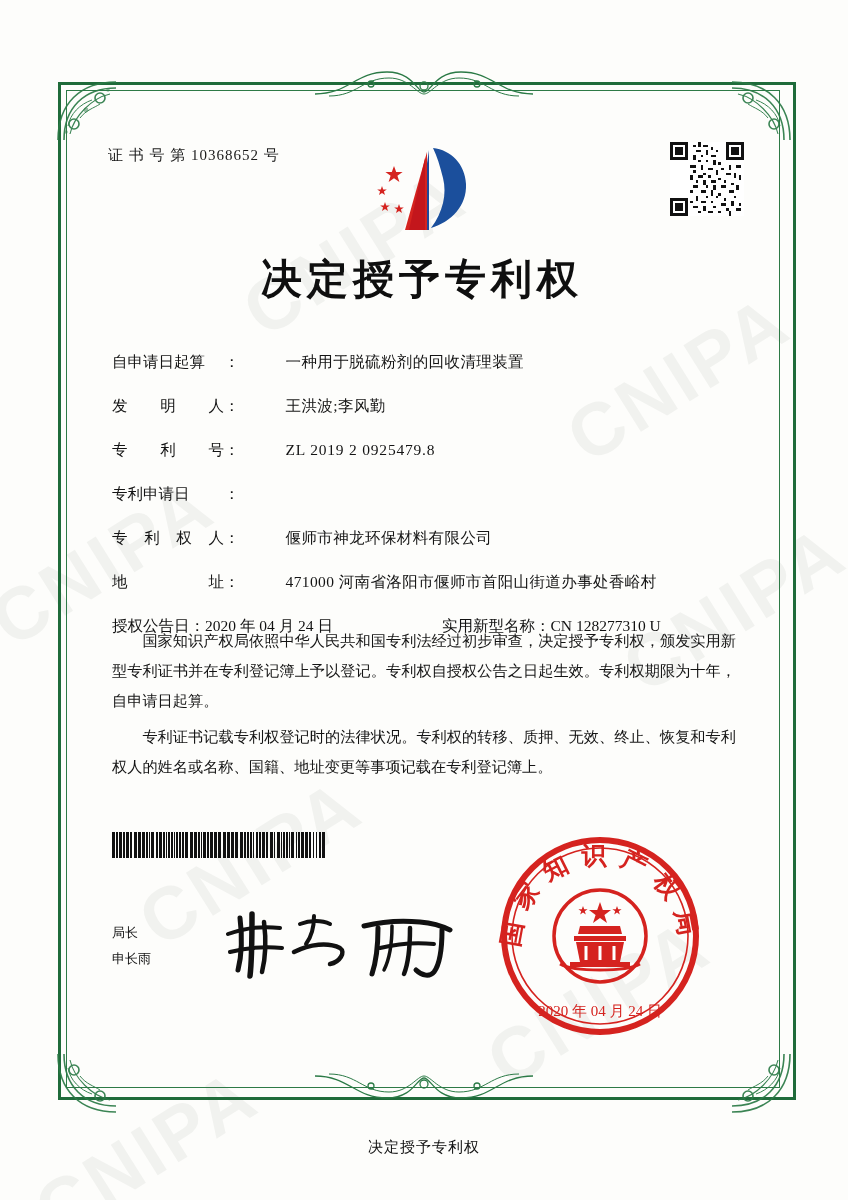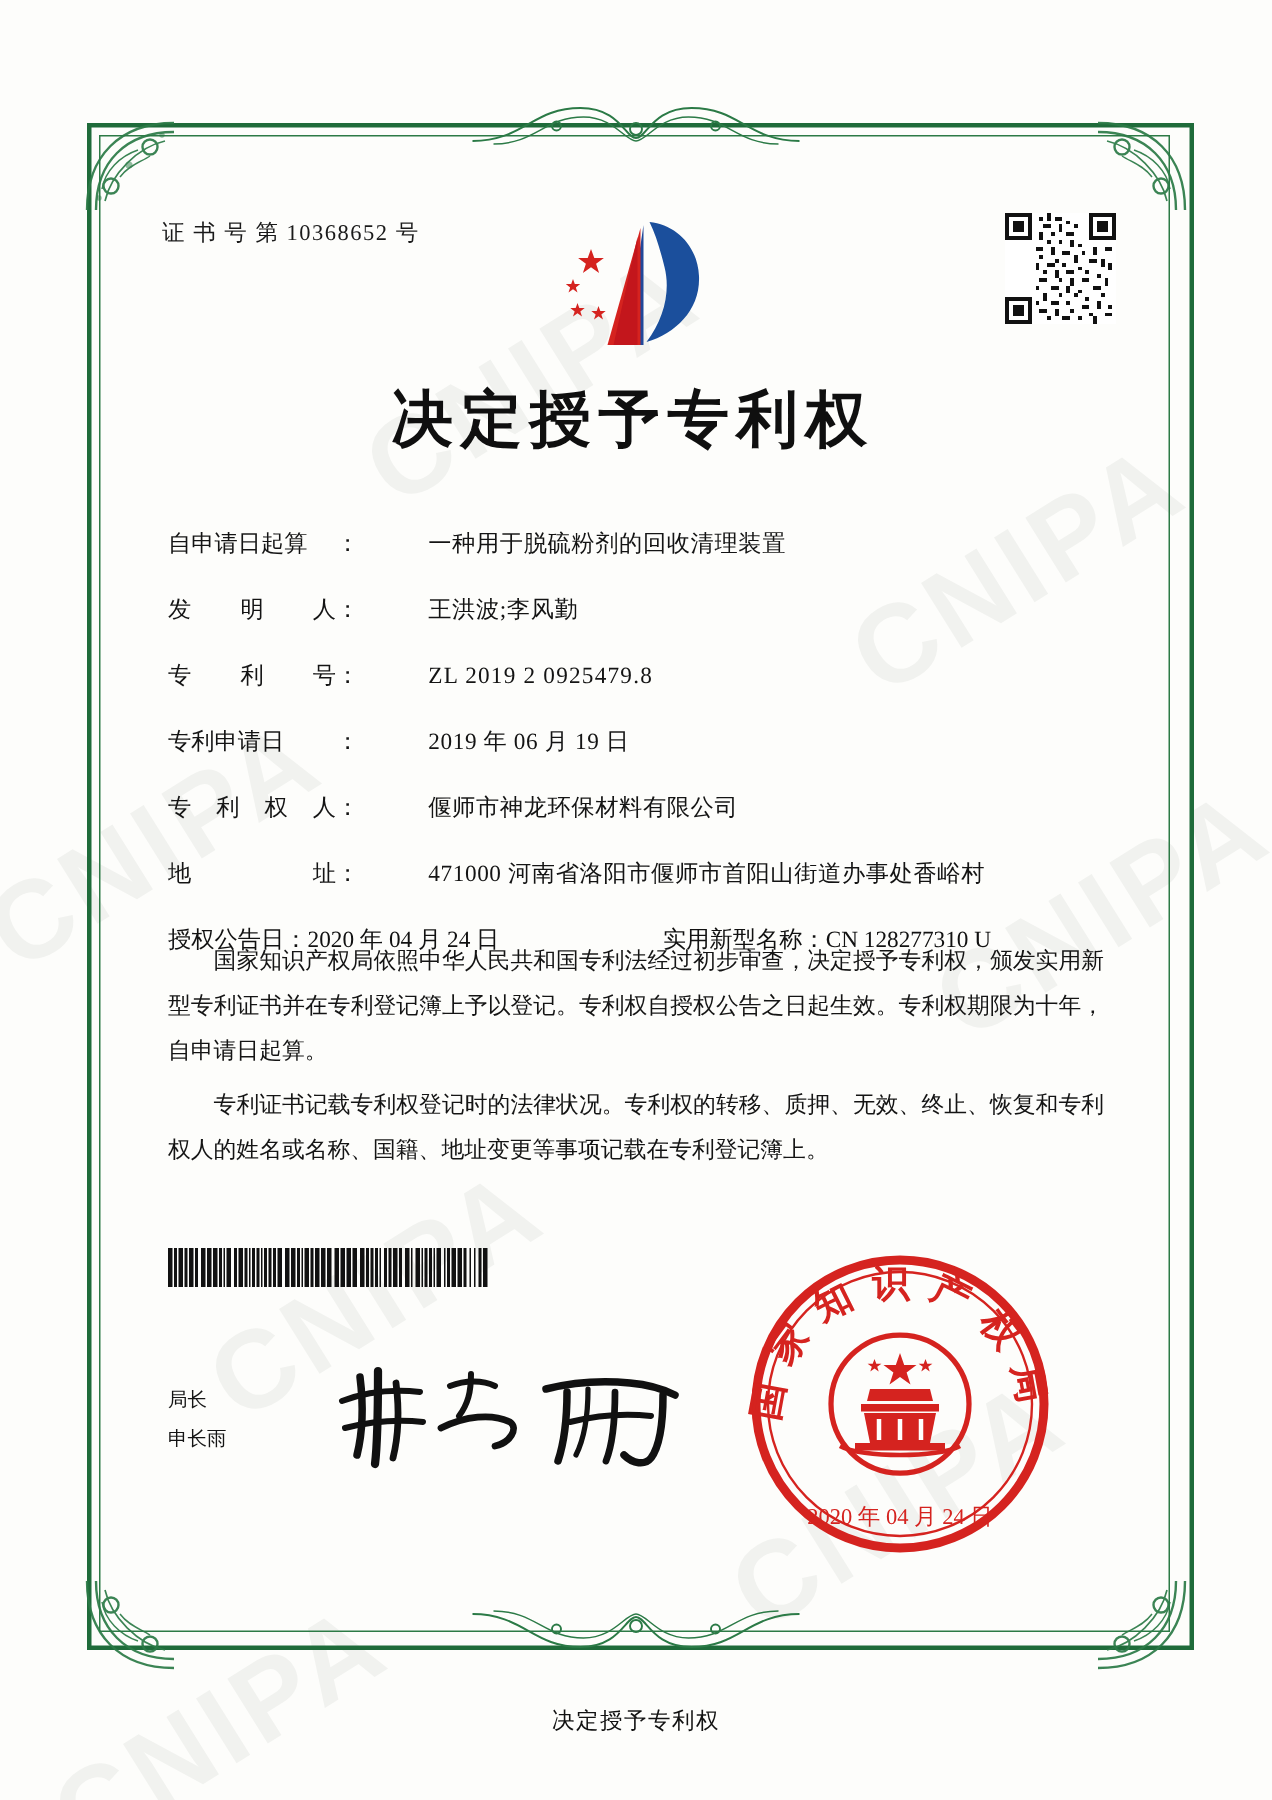--- a/index.html
+++ b/index.html
@@ -459,21 +459,20 @@
           <span>利</span>
           <span>号</span>
         </div>
         <div class="f-colon">：</div>
         <div class="f-value f-value-mono">ZL 2019 2 0925479.8</div>
       </div>
 
       <div class="field-row">
         <div class="f-label">专利申请日</div>
         <div class="f-colon">：</div>
-        <div class="f-value">2019 年 06 月 19 日</div>
       </div>
 
       <div class="field-row">
         <div class="f-label spread">
           <span>专</span>
           <span>利</span>
           <span>权</span>
           <span>人</span>
         </div>
         <div class="f-colon">：</div>

